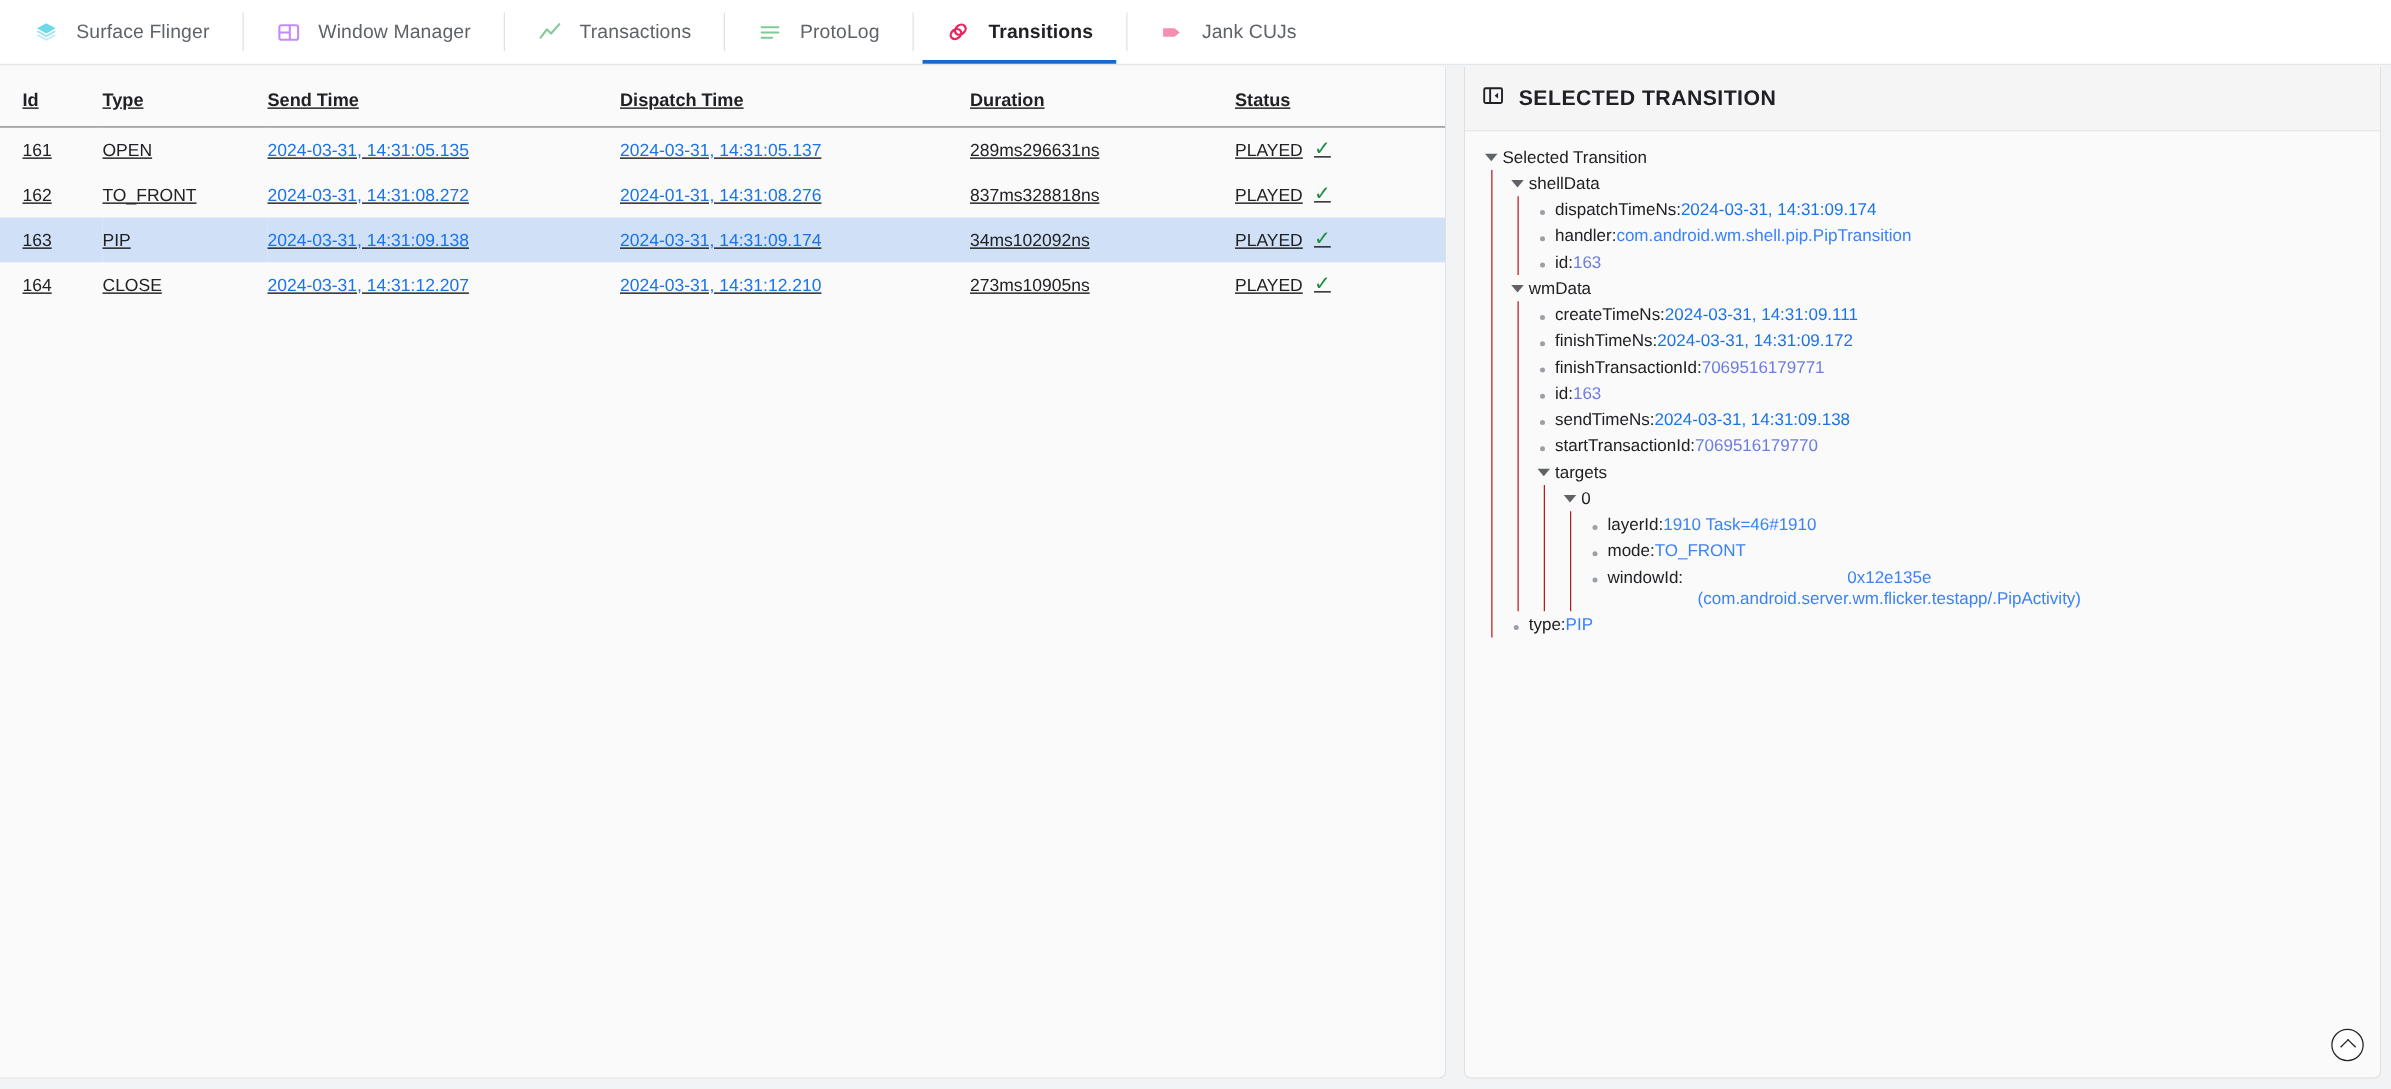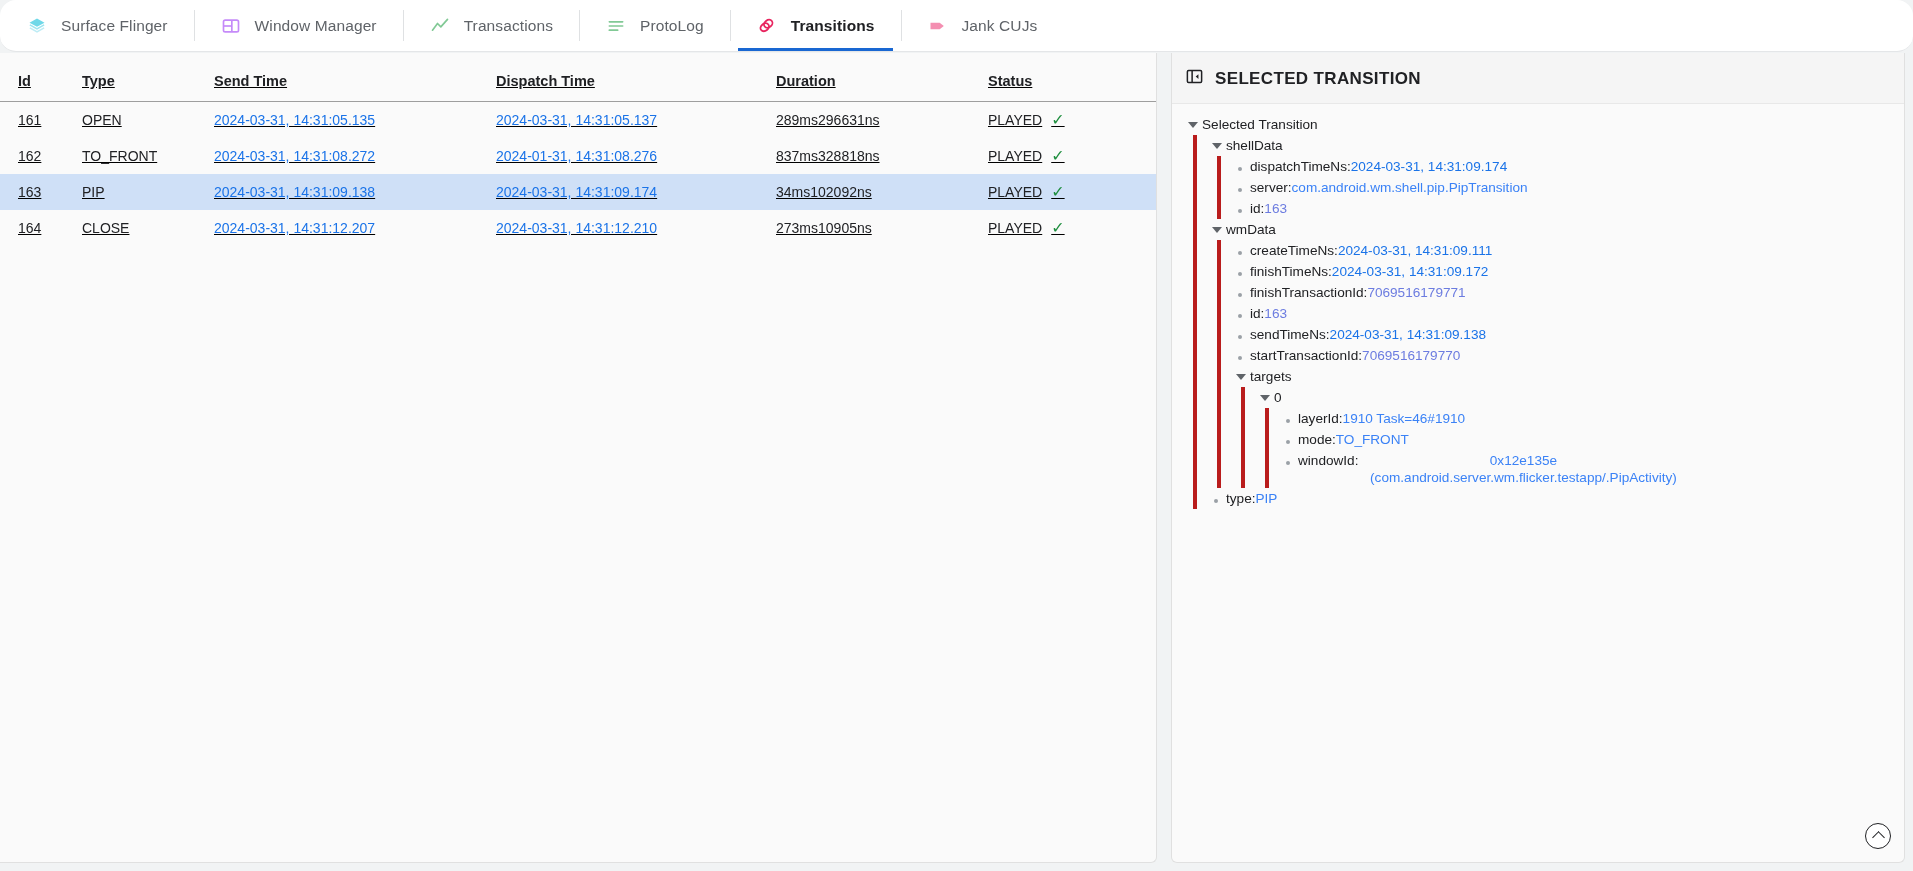--- a/index.html
+++ b/index.html
@@ -13,21 +13,20 @@
   }
 
   
   .tabbar {
     height: 52px;
     background: #ffffff;
     display: flex;
     align-items: stretch;
     border-bottom: 1px solid #e4e6e8;
     position: relative;
-    border-radius: 16px;
   }
   .tab {
     display: flex;
     align-items: center;
     gap: 13px;
     padding: 0 26px;
     position: relative;
     cursor: pointer;
     user-select: none;
   }
@@ -190,21 +189,21 @@
     content: "";
     position: absolute;
     left: 4px; top: 3px;
     width: 4px; height: 4px;
     border-radius: 50%;
     background: #9aa0a6;
   }
   .children {
     margin-left: 7px;
     padding-left: 13px;
-    border-left: 4px solid #b91c1c;
+    border-left: 1px solid #b91c1c;
   }
   .key { color: #202124; white-space: pre; }
   .val { white-space: pre-wrap; }
   .v-time { color: #1a73e8; }
   .v-num  { color: #6c7ce0; }
   .v-str  { color: #3b82f6; }
   .wrapval {
     display: inline-block;
     max-width: 330px;
     text-align: center;
@@ -402,21 +401,21 @@
             </div>
             <div class="children">
 
               <div class="node-row">
                 <span class="bullet"></span>
                 <span class="leaf-text"><span class="key">dispatchTimeNs:</span><span class="val v-time">2024-03-31, 14:31:09.174</span></span>
               </div>
 
               <div class="node-row">
                 <span class="bullet"></span>
-                <span class="leaf-text"><span class="key">server:</span><span class="val v-str">com.android.wm.shell.pip.PipTransition</span></span>
+                <span class="leaf-text"><span class="key">handler:</span><span class="val v-str">com.android.wm.shell.pip.PipTransition</span></span>
               </div>
 
               <div class="node-row">
                 <span class="bullet"></span>
                 <span class="leaf-text"><span class="key">id:</span><span class="val v-num">163</span></span>
               </div>
 
             </div>
           </div>
 

